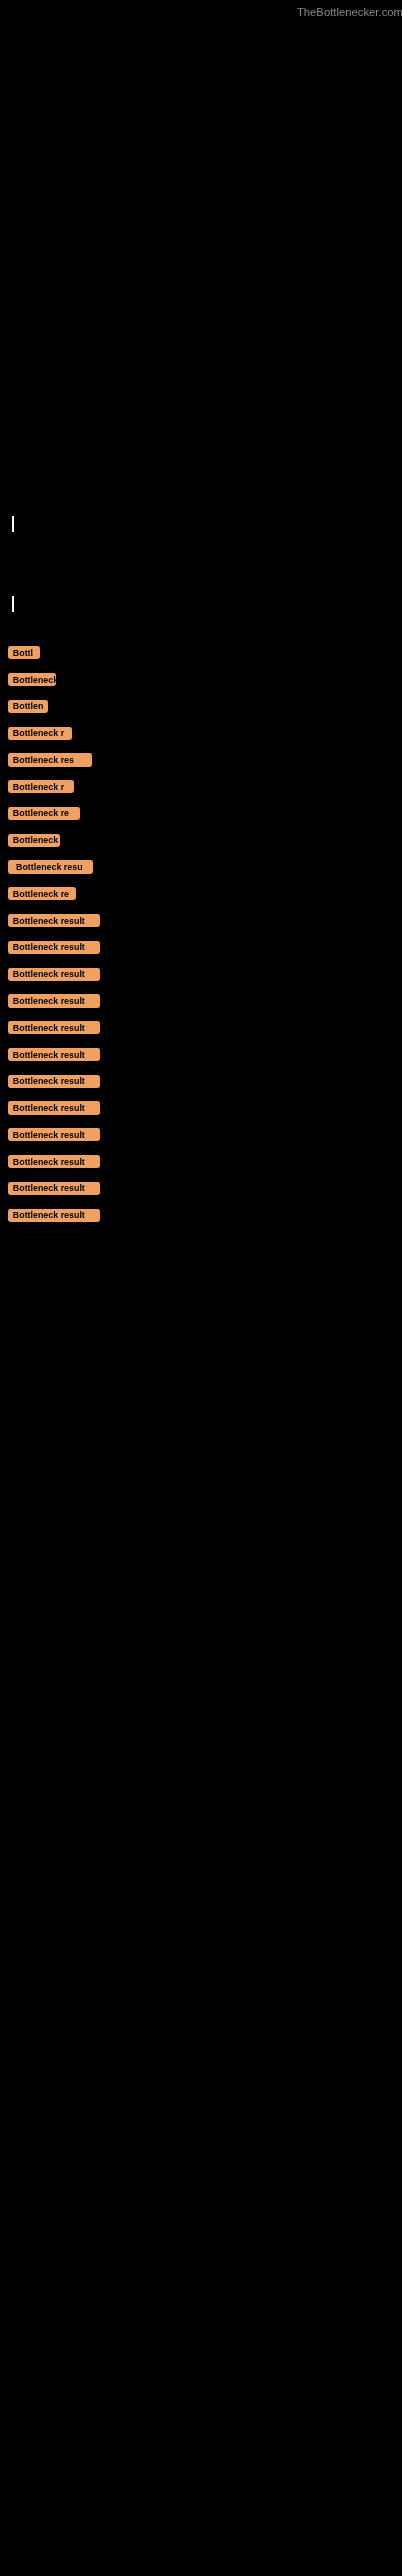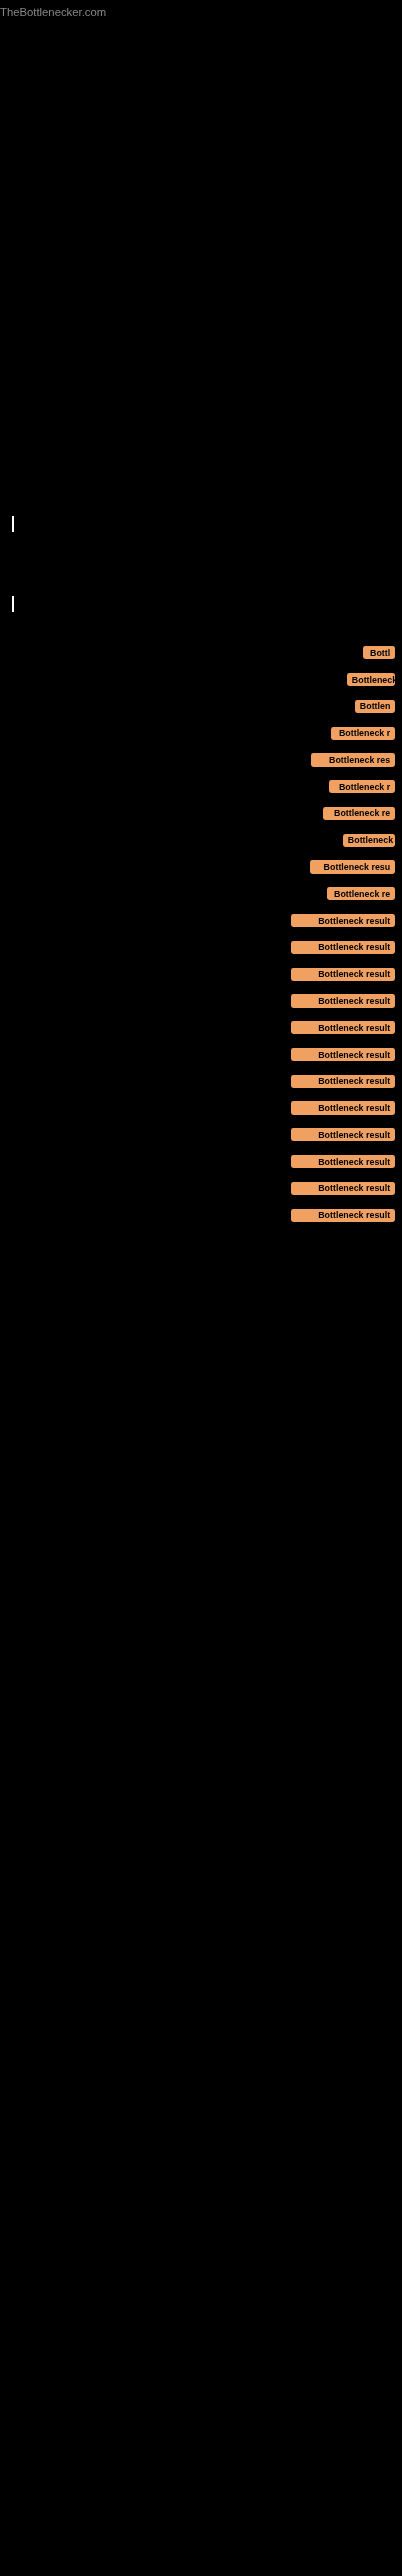--- a/index.html
+++ b/index.html
@@ -1,31 +1,30 @@
 <!DOCTYPE html>
 <html style="font-size:13px"><head>
   <meta charset="utf-8">
   <style>
     * {
       margin: 0;
       padding: 0;
       box-sizing: border-box;
-      text-align: right;
     }
     body {
       background-color: #000000;
       width: 403px;
       min-height: 2576px;
       font-family: Arial, sans-serif;
       position: relative;
     }
     .site-title {
       color: #888888;
       font-size: 11.3px;
-      text-align: left;
+      text-align: right;
       padding-top: 6.4px;
       padding-bottom: 6.4px;
     }
     .main-content {
       padding: 0 8px;
     }
     .cursor-line {
       width: 1.6px;
       height: 16px;
       background-color: #ffffff;
@@ -49,21 +48,21 @@
     .badge-w1 { width: 32px; }
     .badge-w2 { width: 48px; }
     .badge-w3 { width: 40px; }
     .badge-w4 { width: 64px; }
     .badge-w5 { width: 84px; }
     .badge-w6 { width: 66px; }
     .badge-w7 { width: 72px; }
     .badge-w8 { width: 52px; }
     .badge-w9 { width: 85px; padding-left: 8px; }
     .badge-w10 { width: 68px; }
-    .badge-full { width: 104px; }
+    .badge-full { width: 92px; }
   </style>
 </head>
 <body>
 
 <div class="site-title">TheBottlenecker.com</div>
 
 <div class="main-content">
 
   <div style="height: 483px; background: #000;"></div>
 

